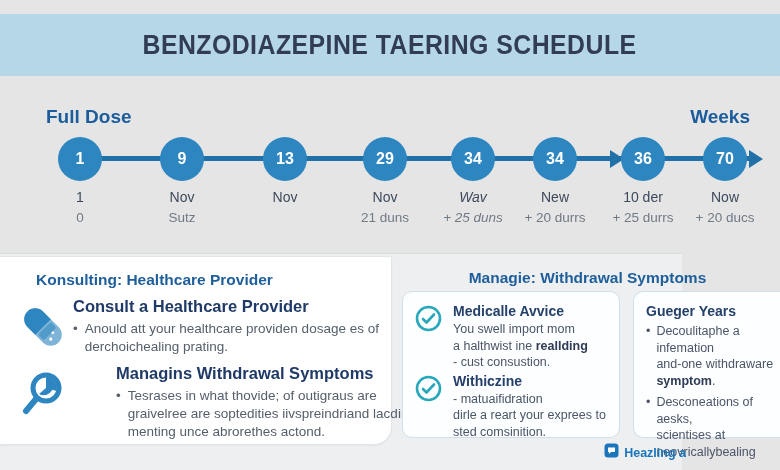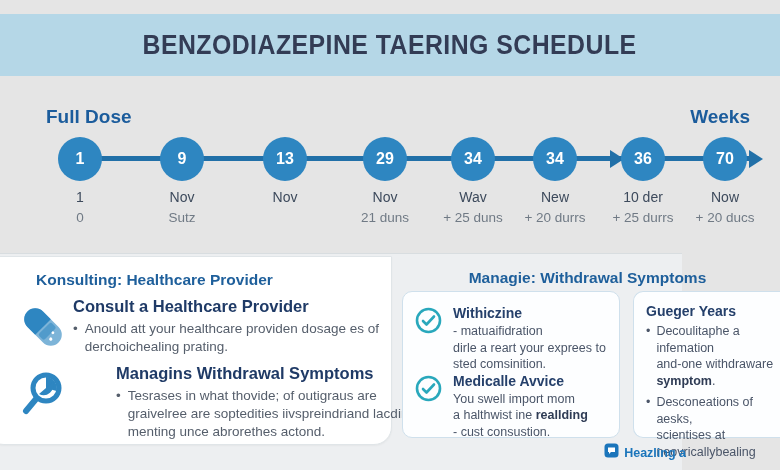--- a/index.html
+++ b/index.html
@@ -118,21 +118,21 @@
         <div class="tl-node" style="left: 263px;">13</div>
         <div class="tl-label" style="left: 235px; top: 113px;">
           <div class="l1">Nov</div>
         </div>
         <div class="tl-node" style="left: 363px;">29</div>
         <div class="tl-label" style="left: 335px; top: 113px;">
           <div class="l1">Nov</div>
           <div class="l2">21 duns</div>
         </div>
         <div class="tl-node" style="left: 451px;">34</div>
-        <div class="tl-label" style="left: 423px; top: 113px;">
+        <div class="tl-label" style="left: 423px; top: 113px; font-style: italic;">
           <div class="l1">Wav</div>
           <div class="l2">+ 25 duns</div>
         </div>
         <div class="tl-node" style="left: 533px;">34</div>
         <div class="tl-label" style="left: 505px; top: 113px;">
           <div class="l1">New</div>
           <div class="l2">+ 20 durrs</div>
         </div>
         <div class="tl-arrow" style="left: 610px;"></div>
         <div class="tl-node" style="left: 621px;">36</div>
@@ -190,46 +190,46 @@
             <span class="dot">•</span>
             <span class="btxt">Tesrases in what thovide; of outigraus are graivelree are soptedities iivspreindriand lacding menting unce abrorethes  actond.</span>
           </div>
         </div>
       </div>
     </div>
 
     <div class="right-header">Managie: Withdrawal Symptoms</div>
 
     <div class="rcard rcard1">
+      <div class="rc-row">
+        <div class="rc-check">
+          <svg width="27" height="27" viewBox="0 0 27 27">
+            <circle cx="13.5" cy="13.5" r="11.5" fill="none" stroke="#29a8bc" stroke-width="2.6"></circle>
+            <path d="M8 14 l3.5 3.5 L19 9.5" fill="none" stroke="#29a8bc" stroke-width="2.6" stroke-linecap="round" stroke-linejoin="round"></path>
+          </svg>
+        </div>
+        <div>
+          <div class="rc-title">Medicalle Avvice</div>
+          <div class="rc-line">You swell import mom</div>
+          <div class="rc-line"><span>a halthwist ine </span><b>reallding</b></div>
+          <div class="rc-line">- cust consustion.</div>
+        </div>
+      </div>
       <div class="rc-row" style="margin-top: 2px;">
         <div class="rc-check">
           <svg width="27" height="27" viewBox="0 0 27 27">
             <circle cx="13.5" cy="13.5" r="11.5" fill="none" stroke="#29a8bc" stroke-width="2.6"></circle>
             <path d="M8 14 l3.5 3.5 L19 9.5" fill="none" stroke="#29a8bc" stroke-width="2.6" stroke-linecap="round" stroke-linejoin="round"></path>
           </svg>
         </div>
         <div>
           <div class="rc-title">Withiczine</div>
           <div class="rc-line">- matuaifidration</div>
           <div class="rc-line">dirle a reart your exprees to</div>
           <div class="rc-line">sted comsinition.</div>
-        </div>
-      </div>
-      <div class="rc-row">
-        <div class="rc-check">
-          <svg width="27" height="27" viewBox="0 0 27 27">
-            <circle cx="13.5" cy="13.5" r="11.5" fill="none" stroke="#29a8bc" stroke-width="2.6"></circle>
-            <path d="M8 14 l3.5 3.5 L19 9.5" fill="none" stroke="#29a8bc" stroke-width="2.6" stroke-linecap="round" stroke-linejoin="round"></path>
-          </svg>
-        </div>
-        <div>
-          <div class="rc-title">Medicalle Avvice</div>
-          <div class="rc-line">You swell import mom</div>
-          <div class="rc-line"><span>a halthwist ine </span><b>reallding</b></div>
-          <div class="rc-line">- cust consustion.</div>
         </div>
       </div>
     </div>
 
     <div class="rcard rcard2">
       <div class="rc2-title">Gueger Years</div>
       <div class="rc2-bullet">
         <span class="dot">•</span>
         <span class="rc2-line">
           <span>Decoulitaphe a infemation</span><br>

